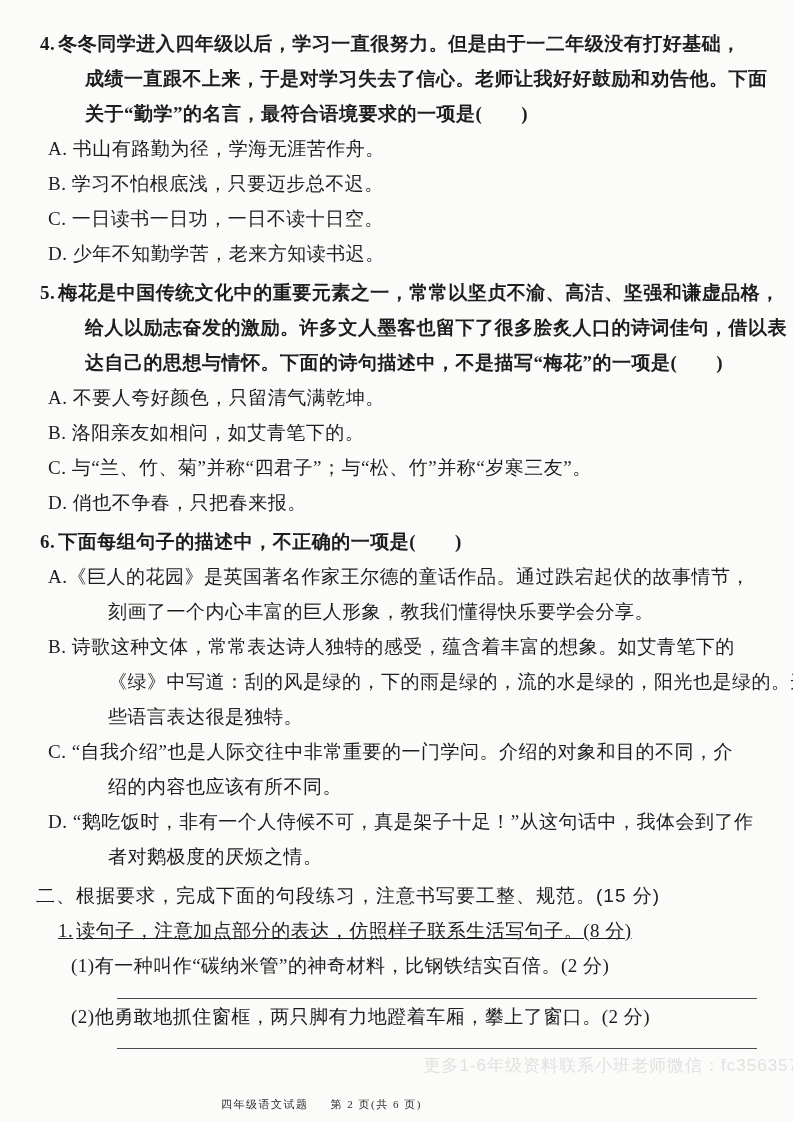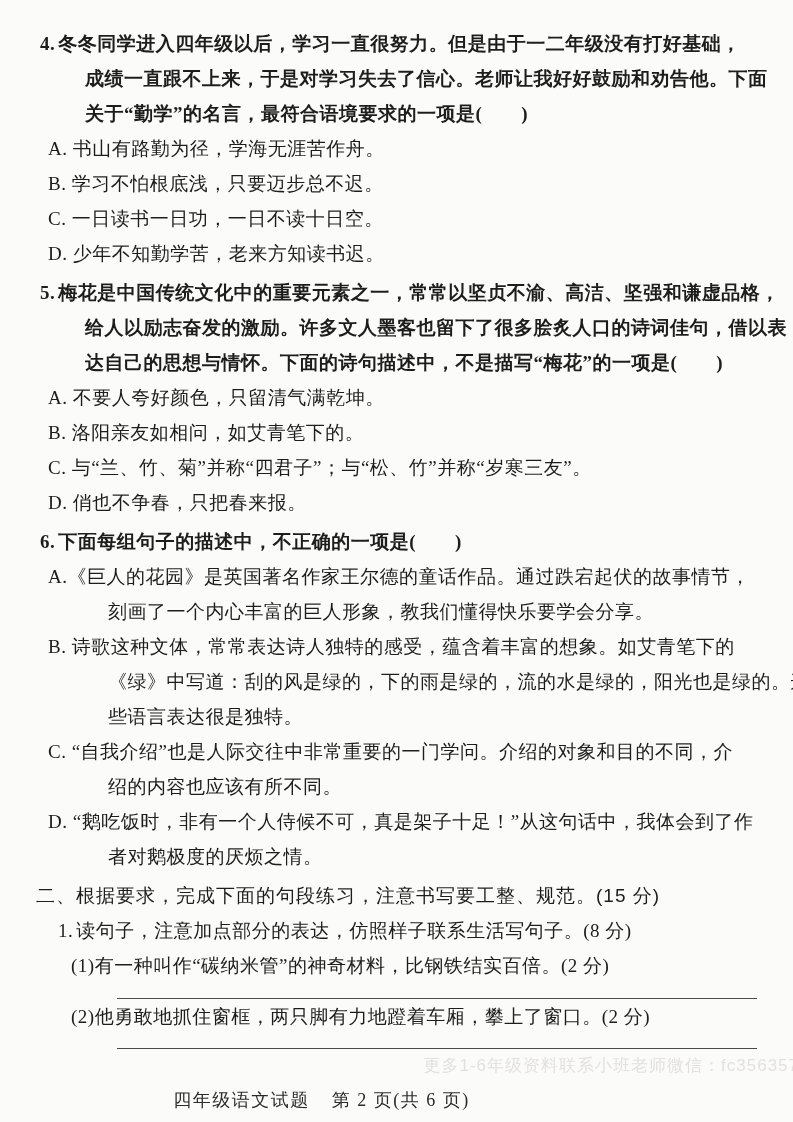--- a/index.html
+++ b/index.html
@@ -24,42 +24,42 @@
   .cont{padding-left:85px;font-weight:bold;}
   .opt{padding-left:48px;}
   .opt-cont{padding-left:108px;}
   .gap4{height:4px;}
   .sec-head{
     padding-left:36px;
     font-family:"Liberation Sans","DejaVu Sans",sans-serif;
     font-weight:400;
     letter-spacing:1px;
   }
-  .sub-q{padding-left:58px;}
+  .sub-q{padding-left:58px;text-decoration:underline;}
   .item{padding-left:71px;}
   .emch{position:relative;display:inline-block;}
   .emch::after{
     content:"";
     position:absolute;left:50%;bottom:-3px;
     width:3.5px;height:3.5px;border-radius:50%;
     background:#242424;
     transform:translateX(-50%);
   }
   .answer-line{
     border:none;height:0;
     border-top:1.4px solid #4a4a4a;
     margin:0 36px 0 117px;
   }
   .hr1{margin-top:15px;}
   .hr2{margin-top:14px;}
   .item2{}
   .footer{
     position:absolute;left:0;bottom:10px;width:793px;
     text-align:center;
-    font-size:18px;color:#2b2b2b;
+    font-size:11px;color:#2b2b2b;
     letter-spacing:1.5px;
     padding-right:150px;box-sizing:border-box;
     z-index:1;
   }
   .footer .f-title{margin-right:22px;}
   .watermark{
     position:absolute;right:-6px;top:1054px;
     z-index:0;
     font-family:"Liberation Sans","DejaVu Sans",sans-serif;
     font-size:17px;color:#e3e1e0;

